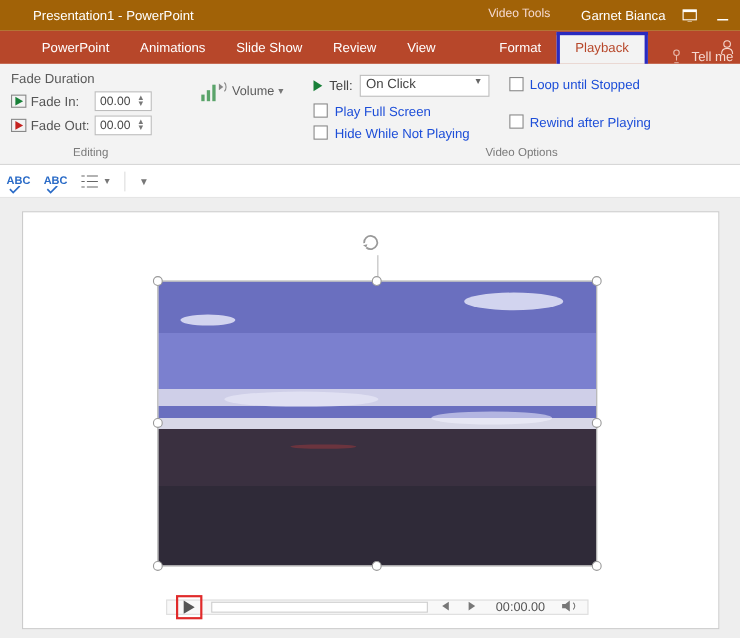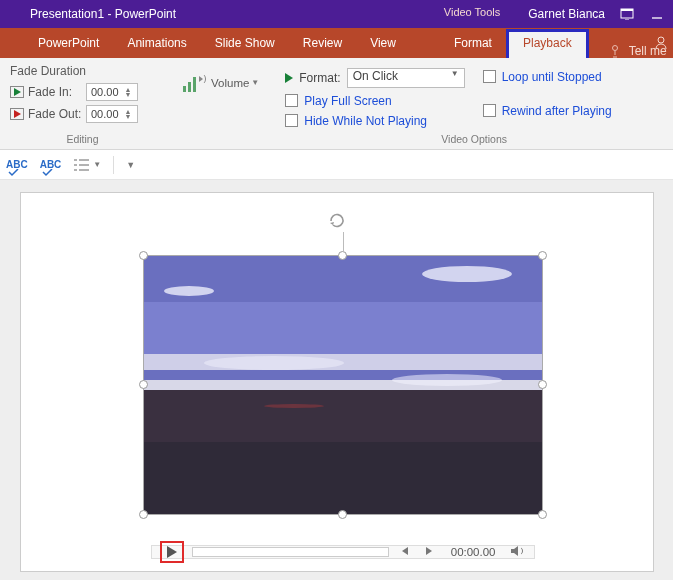--- a/index.html
+++ b/index.html
@@ -1,19 +1,19 @@
 <!DOCTYPE html>
 <html><head>
 <meta charset="utf-8">
 <style>
   * { box-sizing: border-box; margin: 0; padding: 0; font-family: "Segoe UI", Arial, sans-serif; }
   body { background: #fff; width: 673px; height: 580px; overflow: hidden; font-size: 12px; color: #444; }
 
   
-  .titlebar { height: 28px; background: #4c1d95; display: flex; align-items: center; color: #fff; position: relative; }
+  .titlebar { height: 28px; background: #a16207; display: flex; align-items: center; color: #fff; position: relative; }
   .title-text { position: absolute; left: 30px; font-size: 12px; }
   .tools-tabs { position: absolute; right: 0; display: flex; align-items: stretch; height: 100%; }
   .tools-label { font-size: 11px; padding: 6px 10px 0; color: #f5d9d0; }
   .user-area { display: flex; align-items: center; gap: 14px; padding: 0 8px 0 18px; }
   .user-name { font-size: 12px; }
   .win-icon { width: 16px; display: inline-flex; justify-content: center; }
 
   
   .ribbontabs { height: 30px; background: #b7472a; display: flex; align-items: flex-end; color: #fff; padding-left: 24px; position: relative; }
   .rtab { padding: 7px 14px 8px; font-size: 12px; cursor: pointer; color: #fff; }
@@ -188,21 +188,21 @@
       <span class="vol-drop">▼</span>
     </div>
     <div></div>
   </div>
 
   <div class="group" style="flex:1">
     <div class="opts-block">
       <div class="col">
         <div class="start-row">
           <span class="start-play"></span>
-          <span>Format:</span>
+          <span>Tell:</span>
           <div class="start-sel">
             <span>On Click</span>
             <span class="start-sel-arrow">▼</span>
           </div>
         </div>
         <label class="chk-row">
           <span class="chk"></span>
           <span>Play Full Screen</span>
         </label>
         <label class="chk-row">

